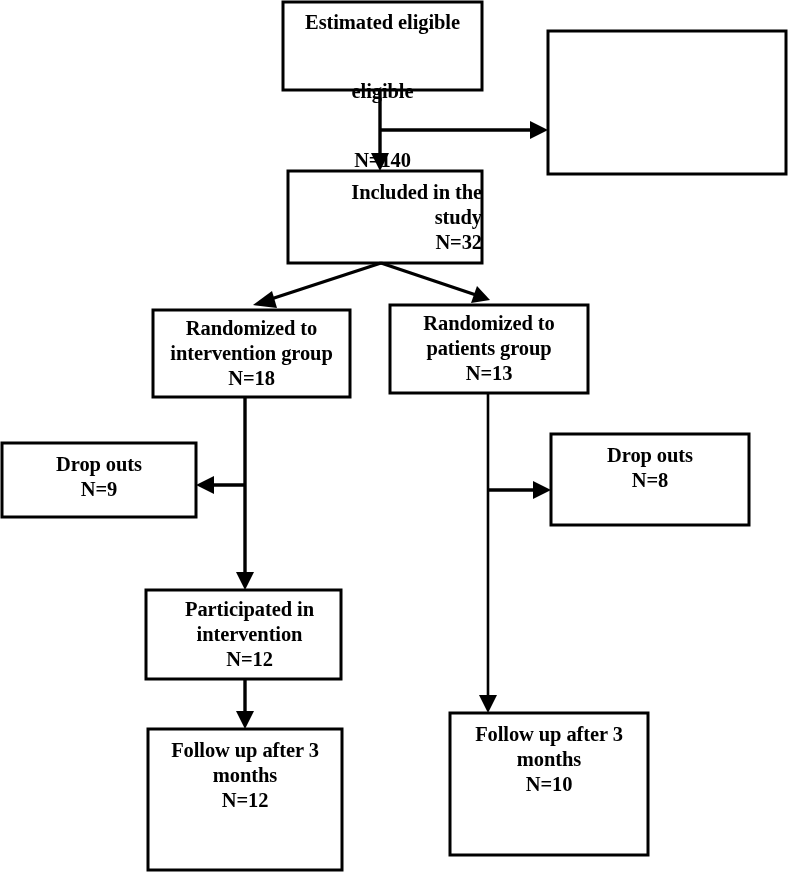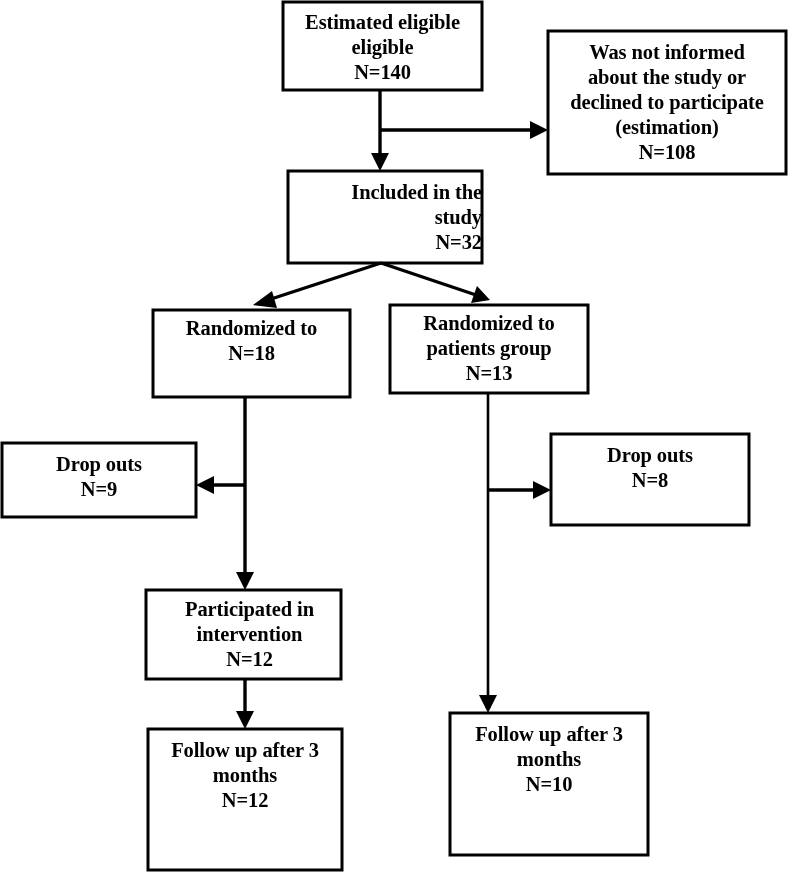--- a/index.html
+++ b/index.html
@@ -133,42 +133,36 @@
       <polygon class="arrowhead" points="551,490 533,481 533,499"></polygon>
     </g>
 
     <g>
       <line class="connector" x1="245" y1="679" x2="245" y2="717"></line>
       <polygon class="arrowhead" points="245,729 236,711 254,711"></polygon>
     </g>
 
   </svg>
 
-  <div class="box-label" style="left:283px; top:10px; width:199px; height:80px;">
+  <div class="box-label" style="left:283px; top:10px; width:199px; height:80px;gap:44px;">
     <span class="line">Estimated eligible</span>
     <span class="line">eligible</span>
     <span class="line">N=140</span>
   </div>
 
-  <div class="box-label" style="left:548px; top:40px; width:238px; height:134px;">
-    <span class="line">Was not informed</span>
-    <span class="line">about the study or</span>
-    <span class="line">declined to participate</span>
-    <span class="line">(estimation)</span>
-    <span class="line">N=108</span>
-  </div>
 
   <div class="box-label" style="left:288px; top:180px; width:194px; height:83px;align-items:flex-end;">
     <span class="line">Included in the</span>
     <span class="line">study</span>
     <span class="line">N=32</span>
   </div>
 
   <div class="box-label" style="left:151px; top:316px; width:201px; height:81px;">
     <span class="line">Randomized to</span>
+    <span class="line">intervention group</span>
     <span class="line">N=18</span>
   </div>
 
   <div class="box-label" style="left:390px; top:311px; width:198px; height:82px;">
     <span class="line">Randomized to</span>
     <span class="line">patients group</span>
     <span class="line">N=13</span>
   </div>
 
   <div class="box-label" style="left:2px; top:452px; width:194px; height:65px;">

